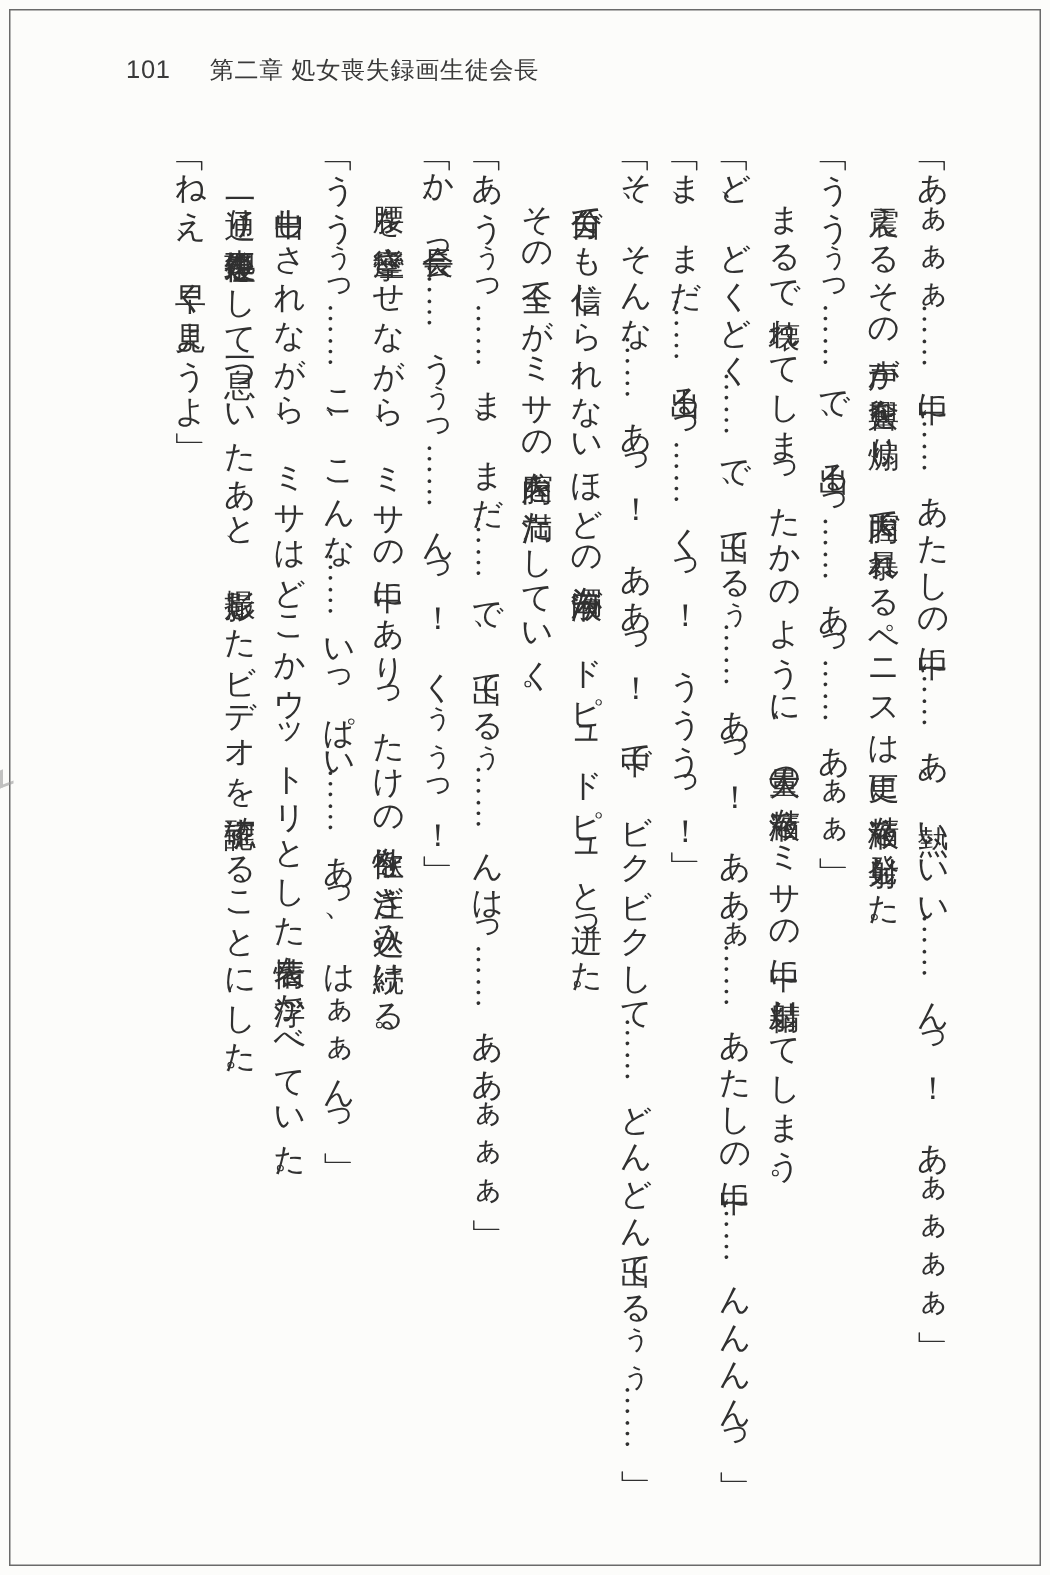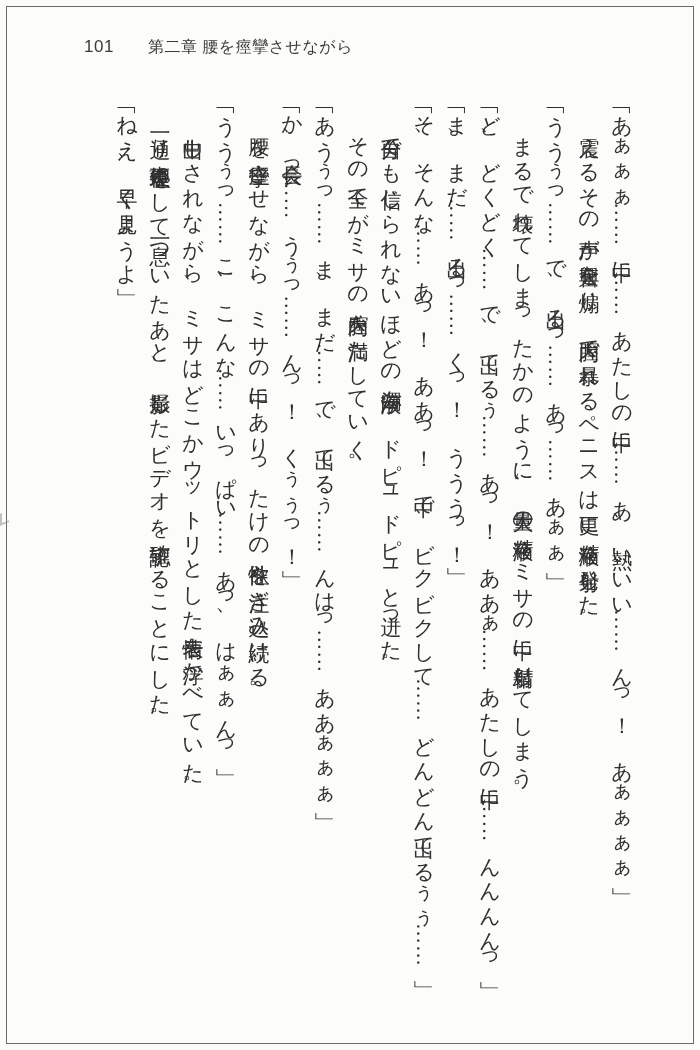--- a/index.html
+++ b/index.html
@@ -31,21 +31,21 @@
     position: absolute;
     top: 37px;
     left: 84px;
     font-family: "Liberation Sans", "DejaVu Sans", sans-serif;
     font-size: 16px;
     letter-spacing: 0.5px;
     color: #3a3a3a;
     white-space: nowrap;
   }
   .running-head .pgnum {
-    margin-right: 34px;
+    margin-right: 26px;
     font-size: 17px;
   }
   .vtext {
     position: absolute;
     top: 100px;
     right: 62px;
     height: 908px;
     writing-mode: vertical-rl;
     text-orientation: mixed;
     font-size: 21px;
@@ -70,21 +70,21 @@
     opacity: 0.6;
   }
 </style>
 </head>
 <body>
 
 <div class="page">
   <div class="frame"></div>
 
   <div class="running-head">
-    <span class="pgnum">101</span><span>第二章 腰を痙攣させながら</span>
+    <span class="pgnum">101</span><span>第二章 処女喪失録画生徒会長</span>
   </div>
 
   <div class="vtext">
     <p>「あぁぁぁ……中に……あたしの中に……あ、熱いいい……んっ！　あぁぁぁぁ」</p>
     <p>　震えるその声が興奮を煽り、膣内で暴れるペニスは更に精液を発射した。</p>
     <p>「ううぅっ……で、出るっ……あっ……あぁぁ」</p>
     <p>　まるで壊れてしまったかのように、大量の精液をミサの中に射精してしまう。</p>
     <p>「ど、どくどく……で、出てるぅ……あっ！　ああぁ……あたしの中に……んんんんっ」</p>
     <p>「ま、まだ……出るっ……くっ！　うううっ！」</p>
     <p>「そ、そんな……あっ！　ああっ！　中で、ビクビクして……どんどん出てるぅぅ……」</p>

